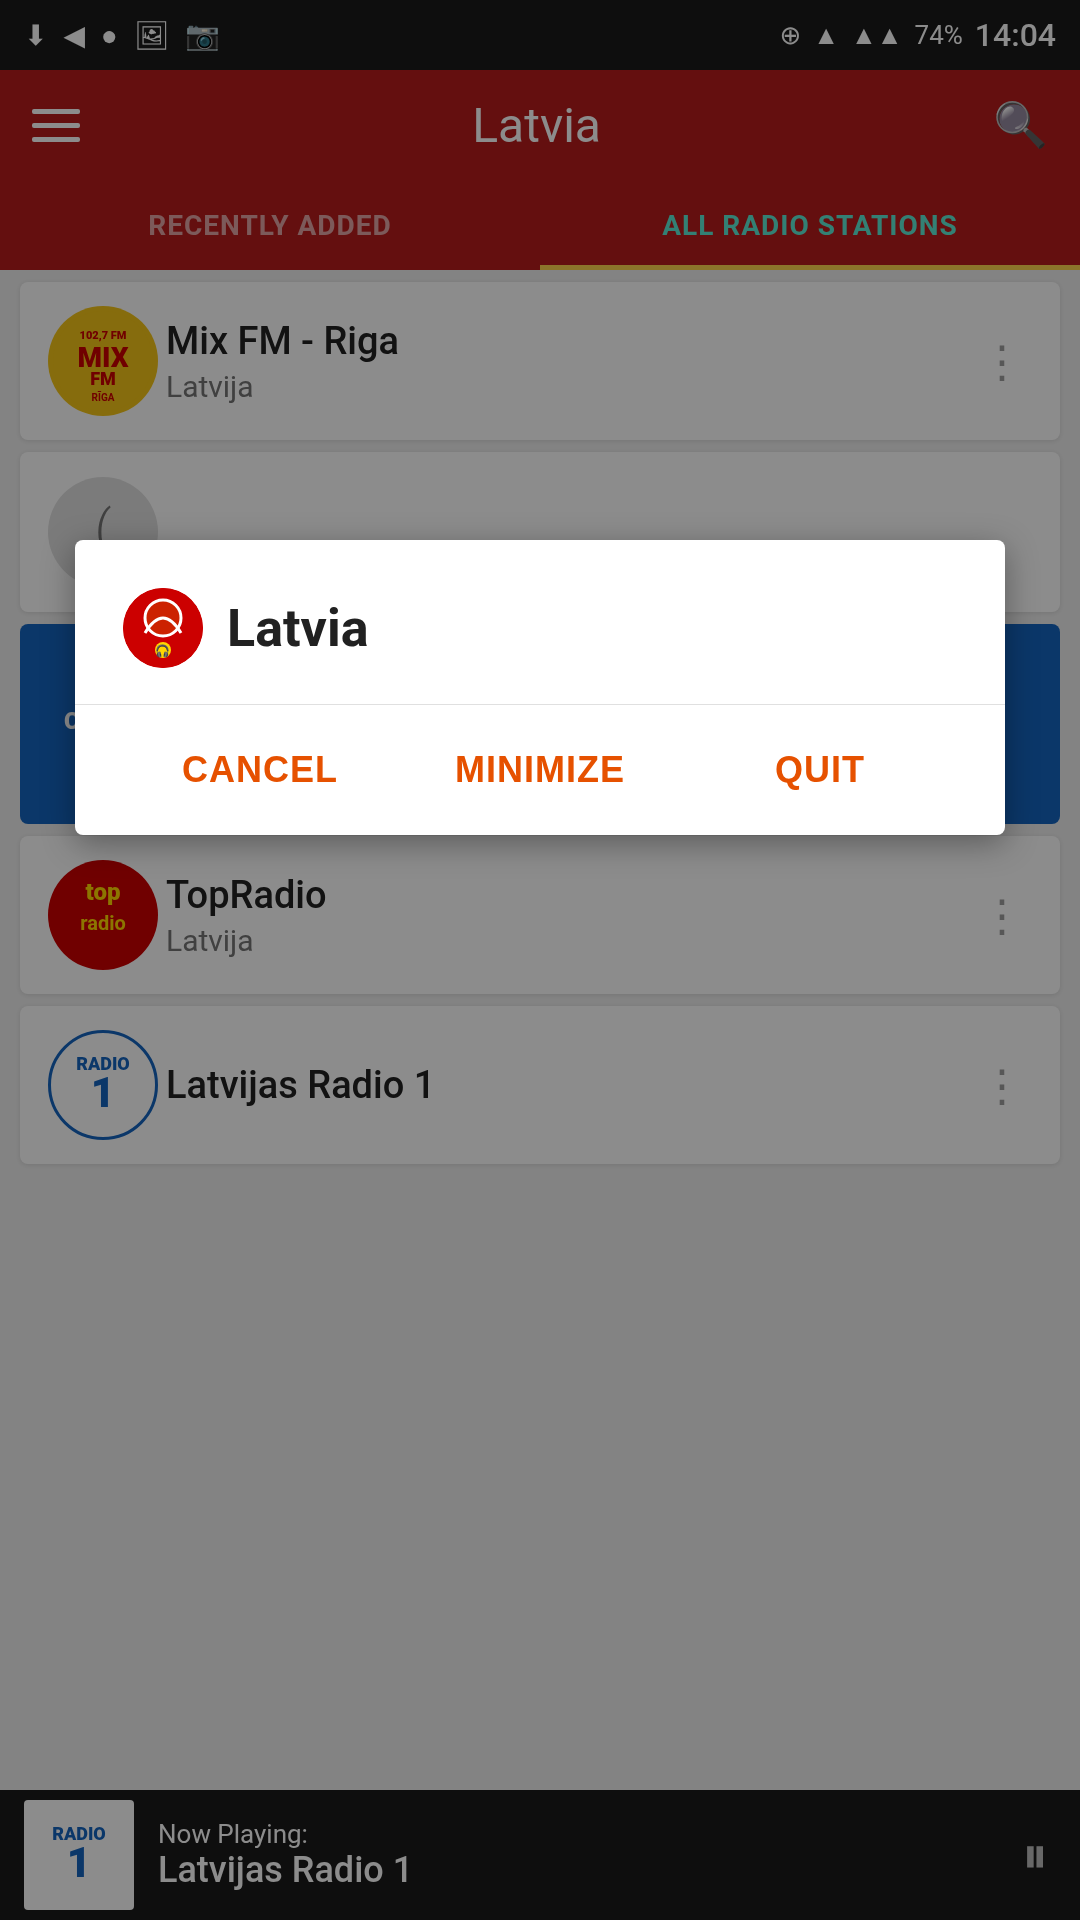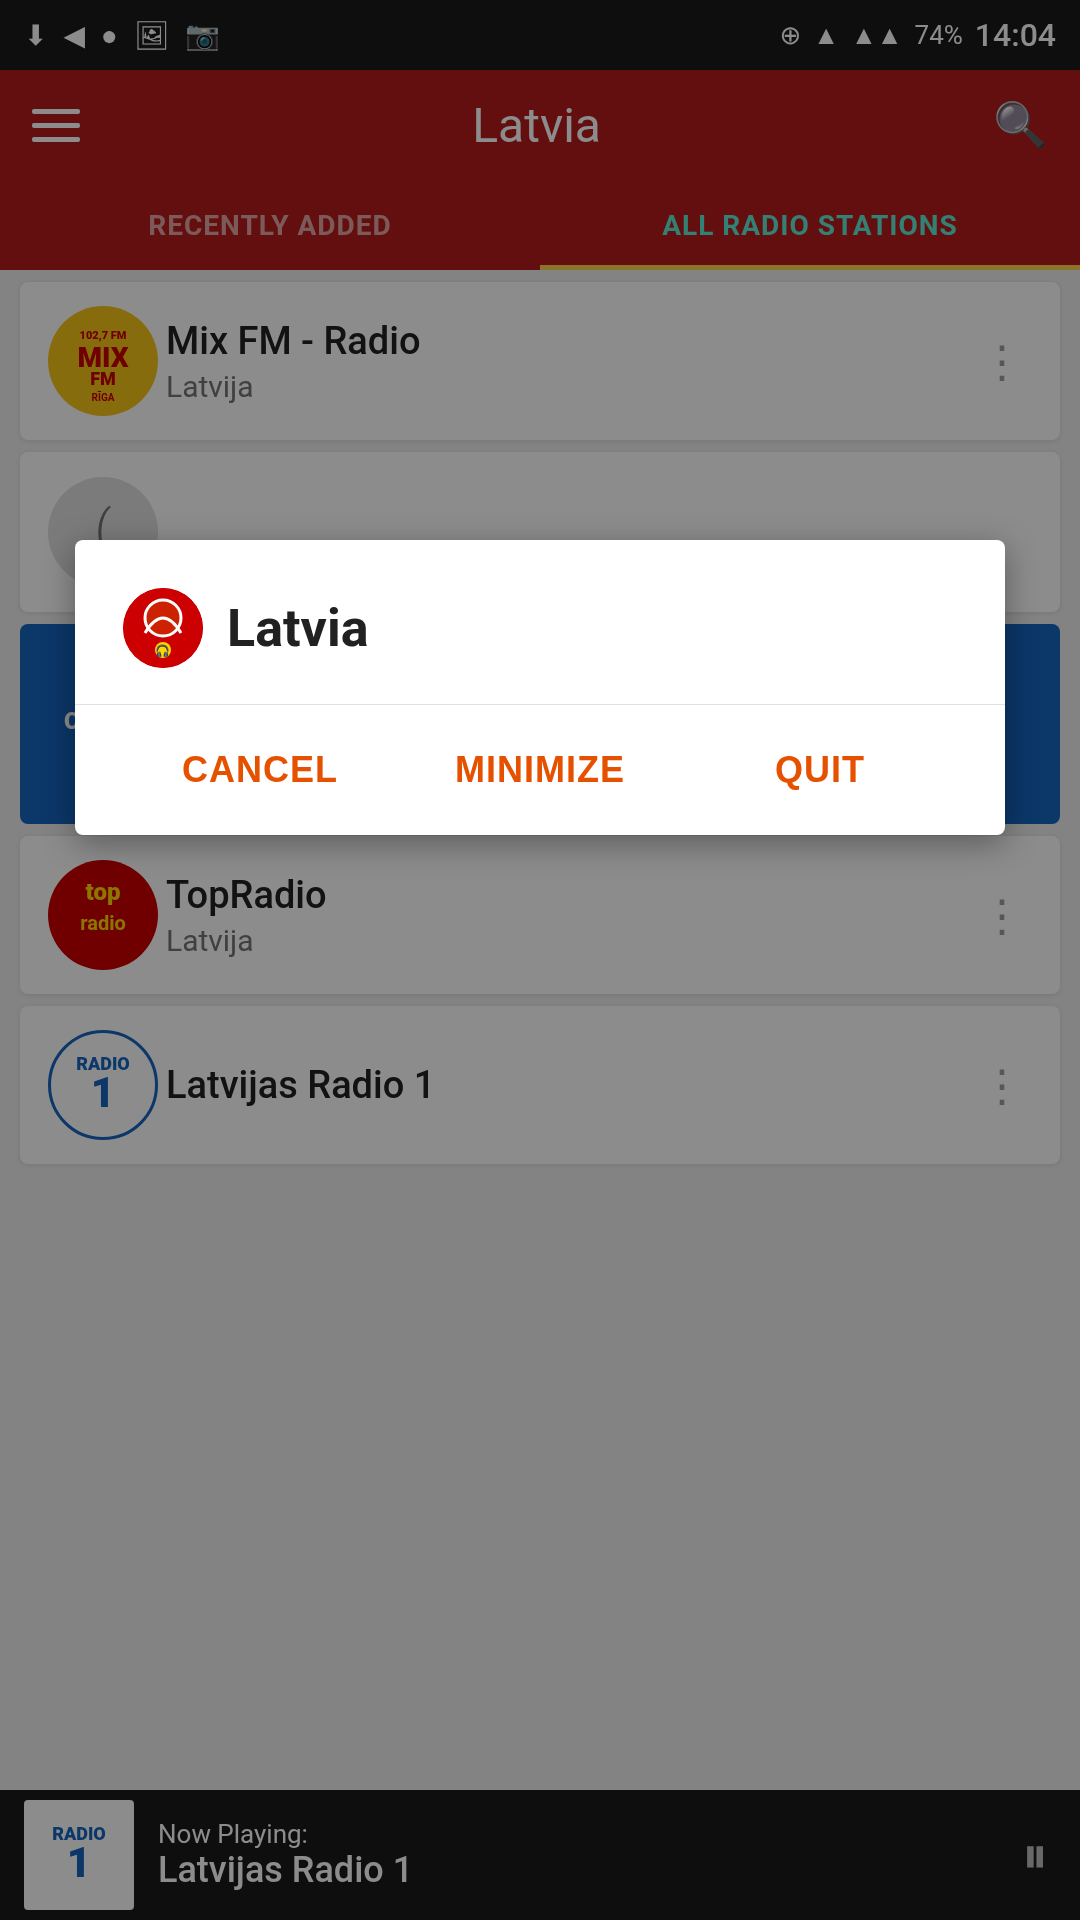--- a/index.html
+++ b/index.html
@@ -448,21 +448,21 @@
     <div class="station-logo mixfm-logo">
       <svg width="100" height="100" viewBox="0 0 100 100">
         <circle cx="50" cy="50" r="50" fill="#f5c518"></circle>
         <text x="50" y="28" text-anchor="middle" font-size="11" fill="#cc0000" font-weight="900">102,7 FM</text>
         <text x="50" y="56" text-anchor="middle" font-size="28" fill="#cc0000" font-weight="900">MIX</text>
         <text x="50" y="74" text-anchor="middle" font-size="18" fill="#cc0000" font-weight="900">FM</text>
         <text x="50" y="90" text-anchor="middle" font-size="10" fill="#cc0000" font-weight="700">RĪGA</text>
       </svg>
     </div>
     <div class="station-info">
-      <div class="station-name">Mix FM - Radio</div>
+      <div class="station-name">Mix FM - Riga</div>
       <div class="station-country">Latvija</div>
     </div>
     <button class="more-btn">
       <span class="dots-vertical"></span>
     </button>
   </div>
 
   <div class="station-card-partial">
     <div class="partial-logo">
       <svg width="90" height="90" viewBox="0 0 90 90">

